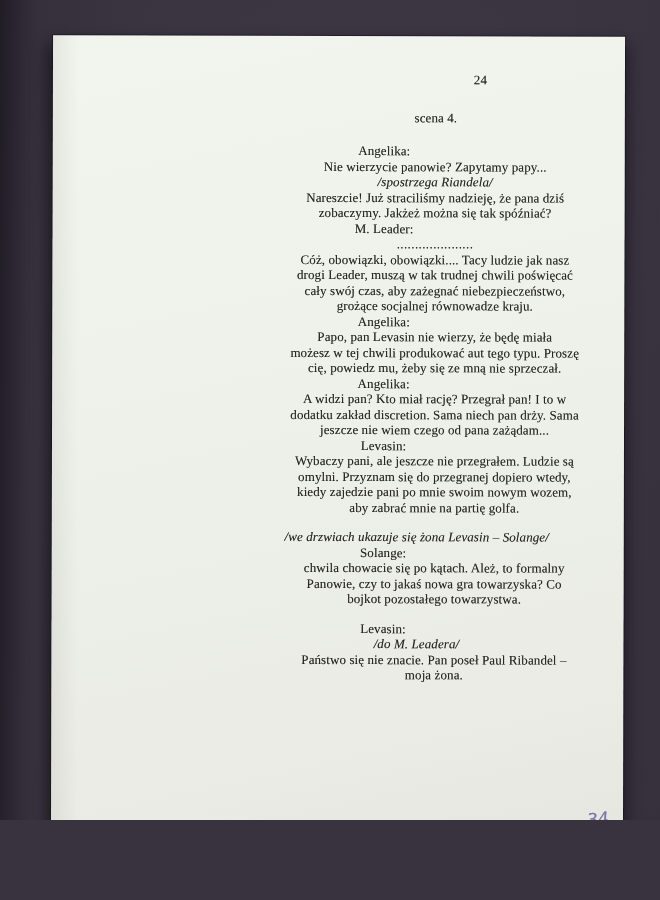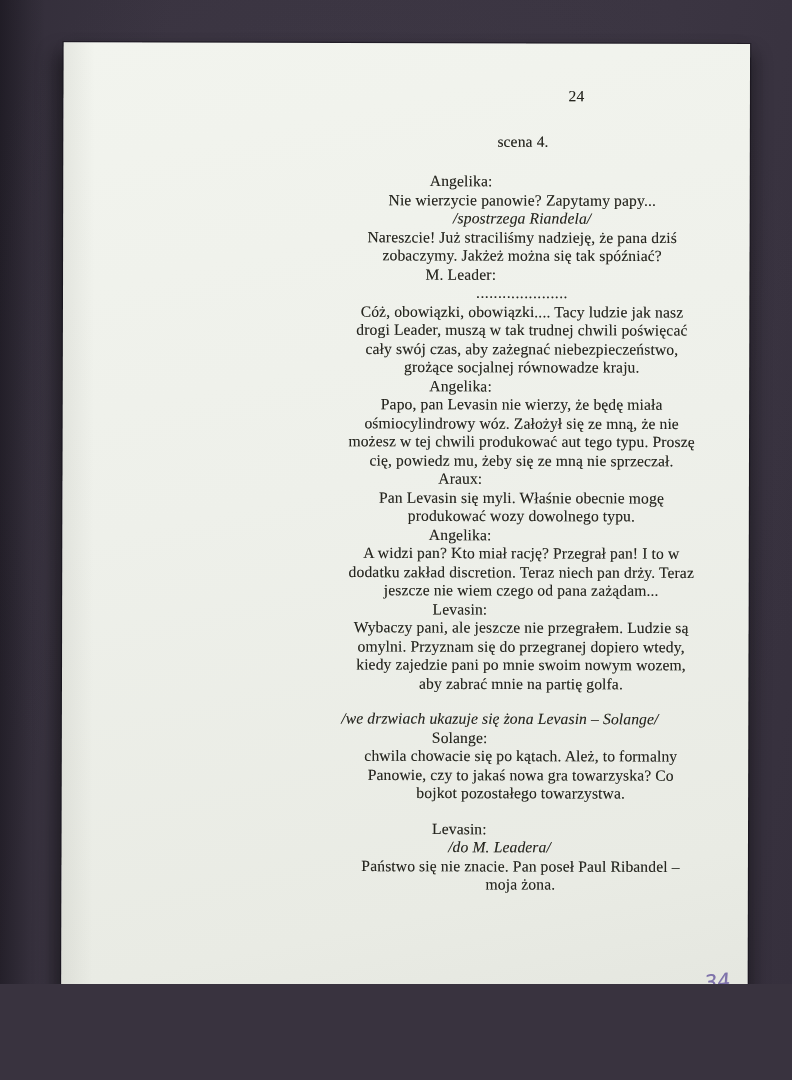--- a/index.html
+++ b/index.html
@@ -105,33 +105,27 @@
         </div>
         <div class="block">
           <div class="line dialogue">Cóż, obowiązki, obowiązki.... Tacy ludzie jak nasz</div>
           <div class="line dialogue">drogi Leader, muszą w tak trudnej chwili poświęcać</div>
           <div class="line dialogue">cały swój czas, aby zażegnać niebezpieczeństwo,</div>
           <div class="line dialogue">grożące socjalnej równowadze kraju.</div>
         </div>
         <div class="block">
           <div class="speaker">Angelika:</div>
           <div class="line dialogue">Papo, pan Levasin nie wierzy, że będę miała</div>
-          <div class="line dialogue">ośmiocylindrowy wóz. Założył się ze mną, że nie</div>
           <div class="line dialogue">możesz w tej chwili produkować aut tego typu. Proszę</div>
           <div class="line dialogue">cię, powiedz mu, żeby się ze mną nie sprzeczał.</div>
         </div>
         <div class="block">
-          <div class="speaker">Araux:</div>
-          <div class="line dialogue">Pan Levasin się myli. Właśnie obecnie mogę</div>
-          <div class="line dialogue">produkować wozy dowolnego typu.</div>
-        </div>
-        <div class="block">
           <div class="speaker">Angelika:</div>
           <div class="line dialogue">A widzi pan? Kto miał rację? Przegrał pan! I to w</div>
-          <div class="line dialogue">dodatku zakład discretion. Teraz niech pan drży. Teraz</div>
+          <div class="line dialogue">dodatku zakład discretion. Sama niech pan drży. Sama</div>
           <div class="line dialogue">jeszcze nie wiem czego od pana zażądam...</div>
         </div>
         <div class="block">
           <div class="speaker">Levasin:</div>
           <div class="line dialogue">Wybaczy pani, ale jeszcze nie przegrałem. Ludzie są</div>
           <div class="line dialogue">omylni. Przyznam się do przegranej dopiero wtedy,</div>
           <div class="line dialogue">kiedy zajedzie pani po mnie swoim nowym wozem,</div>
           <div class="line dialogue">aby zabrać mnie na partię golfa.</div>
         </div>
         <div class="block gap-before">

